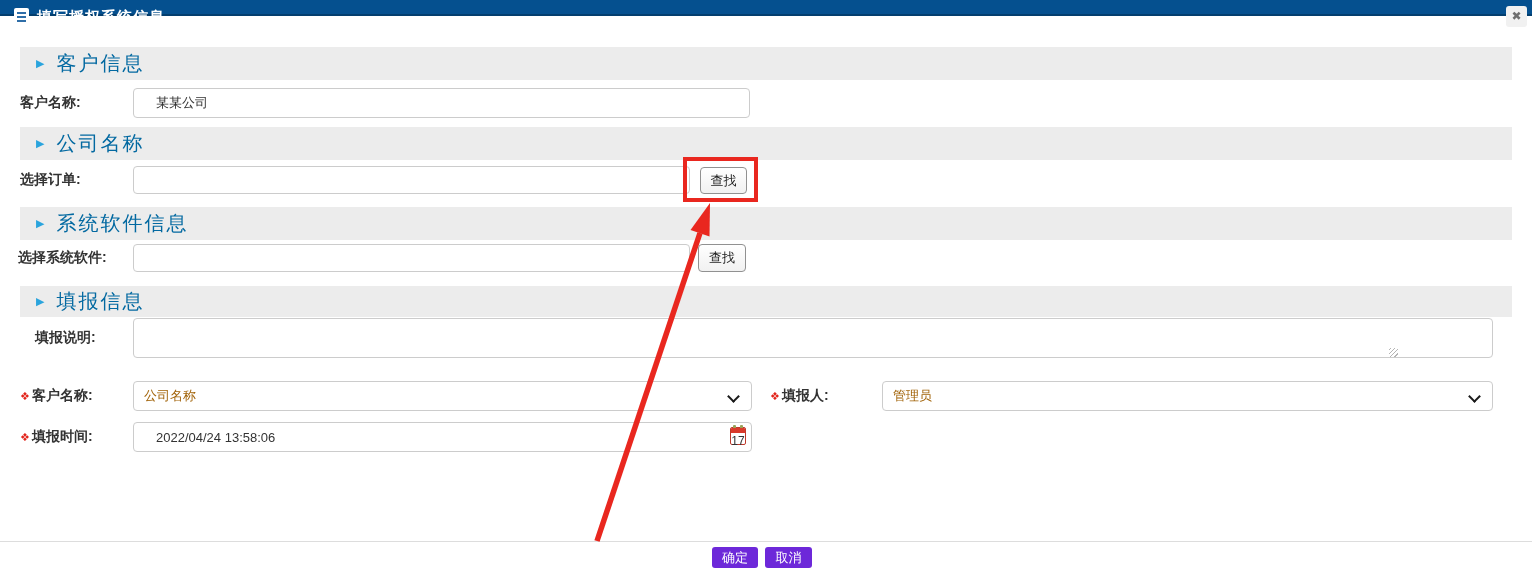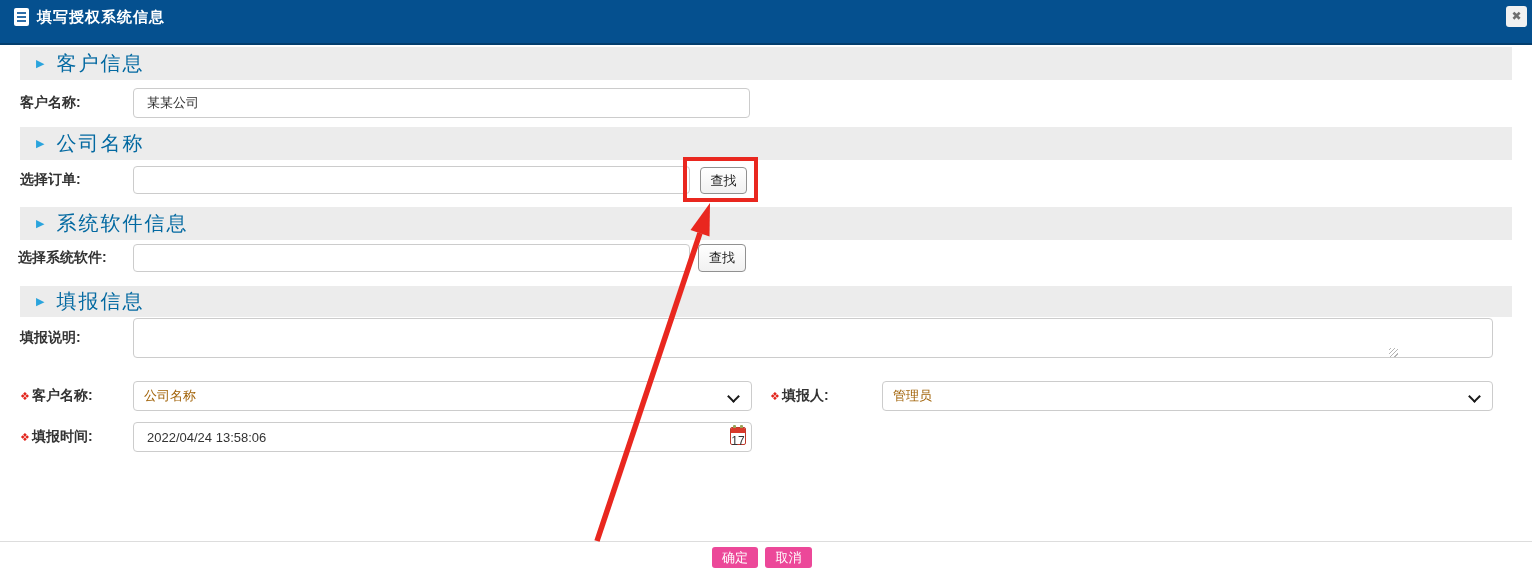--- a/index.html
+++ b/index.html
@@ -3,60 +3,60 @@
 <meta charset="utf-8">
 <style>
   html,body{margin:0;padding:0;}
   body{
     width:1532px;height:575px;position:relative;background:#fff;overflow:hidden;
     font-family:"Liberation Sans","DejaVu Sans",sans-serif;color:#333;
   }
   .abs{position:absolute;box-sizing:border-box;}
 
   
-  .titlebar{left:0;top:0;width:1532px;height:45px;background:#05508f;border-bottom:2px solid #033e6e;padding-left:28px;}
+  .titlebar{left:0;top:0;width:1532px;height:16px;background:#05508f;border-bottom:2px solid #033e6e;padding-left:28px;}
   .doc-icon{left:14px;top:8px;width:15px;height:18px;background:#fff;border-radius:2px;}
   .doc-icon .lines{position:absolute;left:3px;right:3px;top:4px;height:10px;
     background:repeating-linear-gradient(to bottom,#2f6ea8 0 2px,transparent 2px 4px);}
   .win-title{left:37px;top:0;height:33px;line-height:33px;color:#fff;font-size:15px;font-weight:bold;letter-spacing:1px;}
   .close-btn{left:1506px;top:6px;width:21px;height:21px;background:#f1f1f1;border-radius:3px;
     color:#6e6e6e;font-size:12px;font-weight:bold;text-align:center;line-height:21px;cursor:pointer;}
 
   
   .sec{left:20px;width:1492px;height:33px;background:#ececec;display:flex;align-items:center;}
   .sec .tri{color:#2aa4dd;font-size:11px;margin:0 12px 0 16px;}
   .sec .sec-title{color:#0369a1;font-size:20px;font-weight:normal;letter-spacing:2px;}
 
   
   .lbl{display:flex;align-items:center;font-size:14px;font-weight:bold;color:#333;}
   .req{color:#e2231a;font-size:11px;margin-right:2px;}
 
   
   .tinput{border:1px solid #ccc;border-radius:4px;font-size:13px;color:#333;
-    padding:0 13px;outline:none;font-family:inherit;background:#fff;}
+    padding:0 22px;outline:none;font-family:inherit;background:#fff;}
   textarea.tinput{resize:none;padding:6px 10px;}
   .grip{right:134px;top:348px;width:9px;height:9px;
     background:repeating-linear-gradient(-45deg,transparent 0 2px,#b5b5b5 2px 3px);}
   .search-btn{border:1px solid #919191;border-radius:4px;background:linear-gradient(#ffffff,#f1f1f1);
     font-size:13px;color:#222;text-align:center;cursor:pointer;font-family:inherit;}
   .fake-select{border:1px solid #ccc;border-radius:4px;background:#fff;display:flex;align-items:center;
     font-size:13px;color:#a16207;padding:0 10px;cursor:pointer;}
   .chev{position:absolute;right:13px;top:10px;width:7px;height:7px;
     border-right:2px solid #1a1a1a;border-bottom:2px solid #1a1a1a;transform:rotate(45deg);}
 
   
   .cal{left:730px;top:427px;width:16px;height:18px;background:#fff;border:1px solid #c0392b;border-radius:2px;cursor:pointer;}
   .cal .cal-top{position:absolute;left:0;right:0;top:0;height:5px;background:#d93a2b;border-radius:1px 1px 0 0;}
   .cal .ring{position:absolute;top:-3px;width:3px;height:4px;background:#9aa35a;border-radius:1px;}
   .cal .r1{left:2px;} .cal .r2{right:2px;}
   .cal .cal-day{position:absolute;left:0;right:0;top:6px;text-align:center;font-size:12px;color:#333;}
 
   
   .divider{left:0;top:541px;width:1532px;height:0;border-top:1px solid #ddd;}
-  .btn-blue{background:#ec4899;color:#fff;border:none;border-radius:3px;font-size:13px;
+  .btn-blue{background:#6d28d9;color:#fff;border:none;border-radius:3px;font-size:13px;
     font-family:inherit;cursor:pointer;text-align:center;line-height:21px;padding:0;}
 
   
   .hl-rect{left:683px;top:157px;width:75px;height:45px;border:4px solid #e9271f;}
   .anno-svg{left:0;top:0;width:1532px;height:575px;pointer-events:none;}
 </style>
 </head>
 <body>
 
 <div class="abs titlebar">
@@ -94,21 +94,21 @@
   <span>选择系统软件:</span>
 </div>
 <input class="abs tinput" style="left: 133px; top: 244px; width: 557px; height: 28px;">
 <button class="abs search-btn" style="left:698px;top:244px;width:48px;height:28px;">查找</button>
 
 <div class="abs sec" style="top:286px;height:31px;">
   <span class="tri">▶</span>
   <span class="sec-title">填报信息</span>
 </div>
 
-<div class="abs lbl" style="left:20px;top:324px;width:105px;height:28px;">
+<div class="abs lbl" style="left:35px;top:324px;width:105px;height:28px;">
   <span>填报说明:</span>
 </div>
 <textarea class="abs tinput" style="left: 133px; top: 318px; width: 1360px; height: 40px;"></textarea>
 <span class="abs grip"></span>
 
 <div class="abs lbl" style="left:20px;top:381px;width:105px;height:30px;">
   <span class="req">❖</span>
   <span>客户名称:</span>
 </div>
 <div class="abs fake-select" style="left:133px;top:381px;width:619px;height:30px;">

